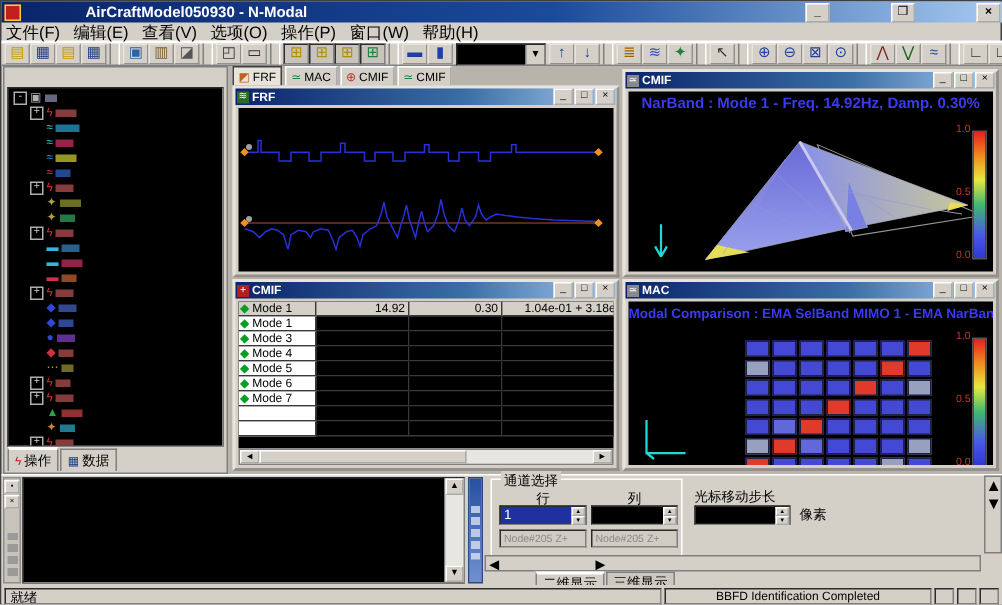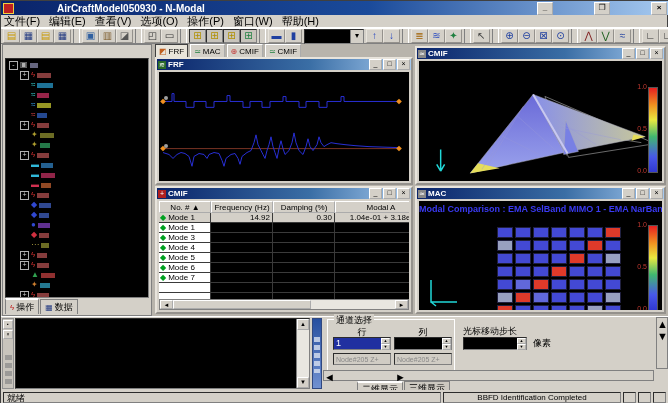--- a/index.html
+++ b/index.html
@@ -419,20 +419,21 @@
 
     <div class="child" style="left:263px;top:2px;width:251px;height:139px;">
       <div class="ctitle">
         <span class="cicon gray">≃</span>
         <span class="ct">CMIF</span>
         <span class="cb">_</span>
         <span class="cb">□</span>
         <span class="cb">×</span>
       </div>
       <div class="cbody">
+        <div class="caption">NarBand : Mode  1 - Freq. 14.92Hz, Damp.  0.30%</div>
         <svg width="100%" height="100%" viewBox="0 0 247 122">
           <defs>
             <linearGradient id="gW1" x1="0" y1="0" x2="0" y2="1">
               <stop offset="0" stop-color="#6a6ad8"></stop>
                 <stop offset="1" stop-color="#9aa2ec"></stop>
             </linearGradient>
             <linearGradient id="gW2" x1="0" y1="0" x2="1" y2="0">
               <stop offset="0" stop-color="#8890e8"></stop>
                 <stop offset="1" stop-color="#c8c89a"></stop>
             </linearGradient>
@@ -465,26 +466,20 @@
 
     <div class="child" style="left:3px;top:142px;width:258px;height:128px;">
       <div class="ctitle">
         <span class="cicon red">+</span>
         <span class="ct">CMIF</span>
         <span class="cb">_</span>
         <span class="cb">□</span>
         <span class="cb">×</span>
       </div>
       <div id="tblwrap">
-          <div class="thead">
-            <div class="thc" style="width: 52px;">No. # ▲</div>
-            <div class="thc" style="width: 62px;">Frequency (Hz)</div>
-            <div class="thc" style="width: 62px;">Damping (%)</div>
-            <div class="thc" style="width: 92px;">Modal A</div>
-          </div>
           <div class="trw sel">
             <div class="tdc lab" style="width: 52px;">
               <span class="mico">◆</span>
               <span>Mode 1</span>
             </div>
             <div class="tdc val" style="width: 62px;">14.92</div>
             <div class="tdc val" style="width: 62px;">0.30</div>
             <div class="tdc val" style="width: 92px;">1.04e-01 + 3.18e+00</div>
           </div>
           <div class="trw">

